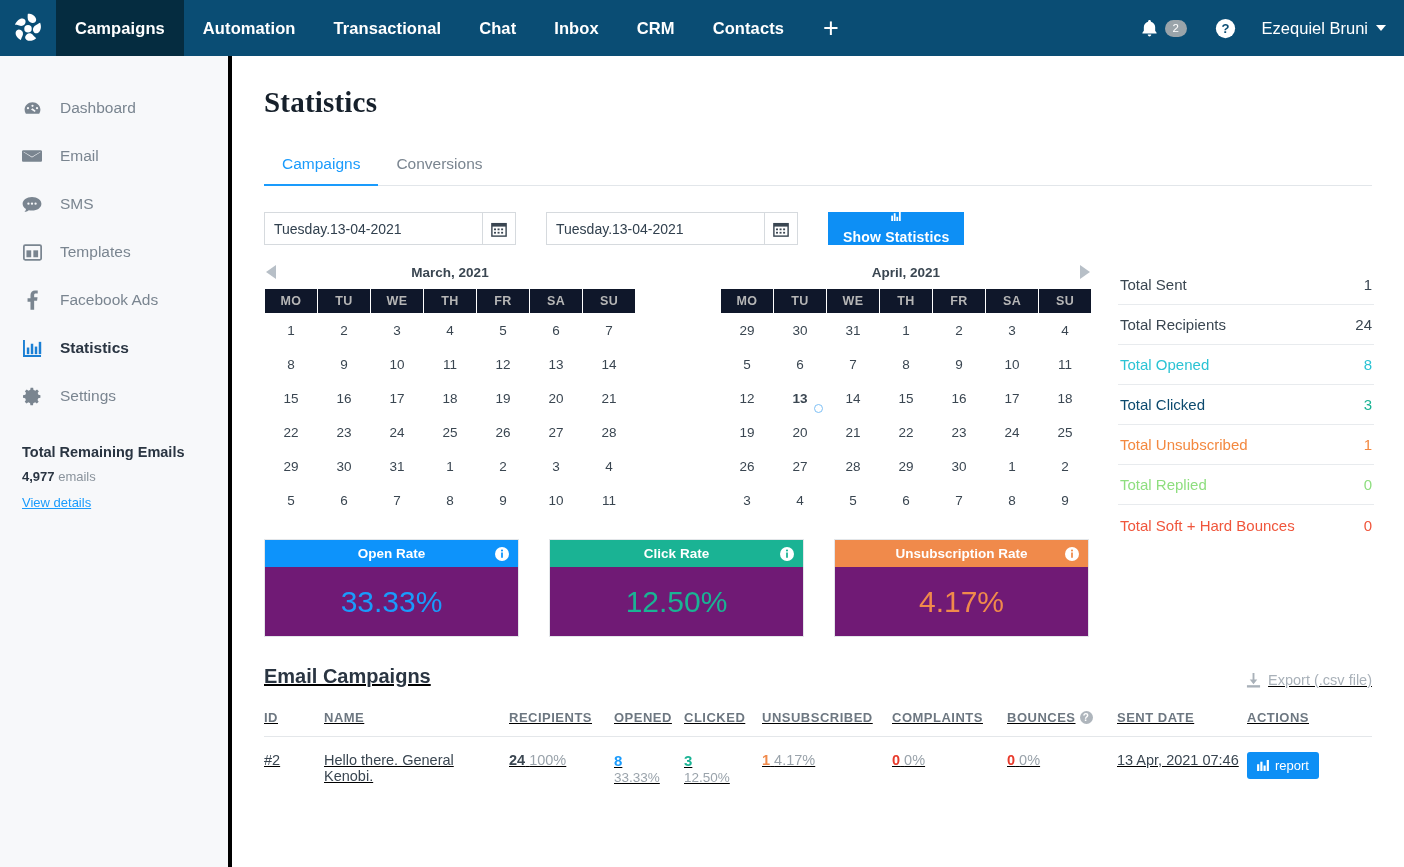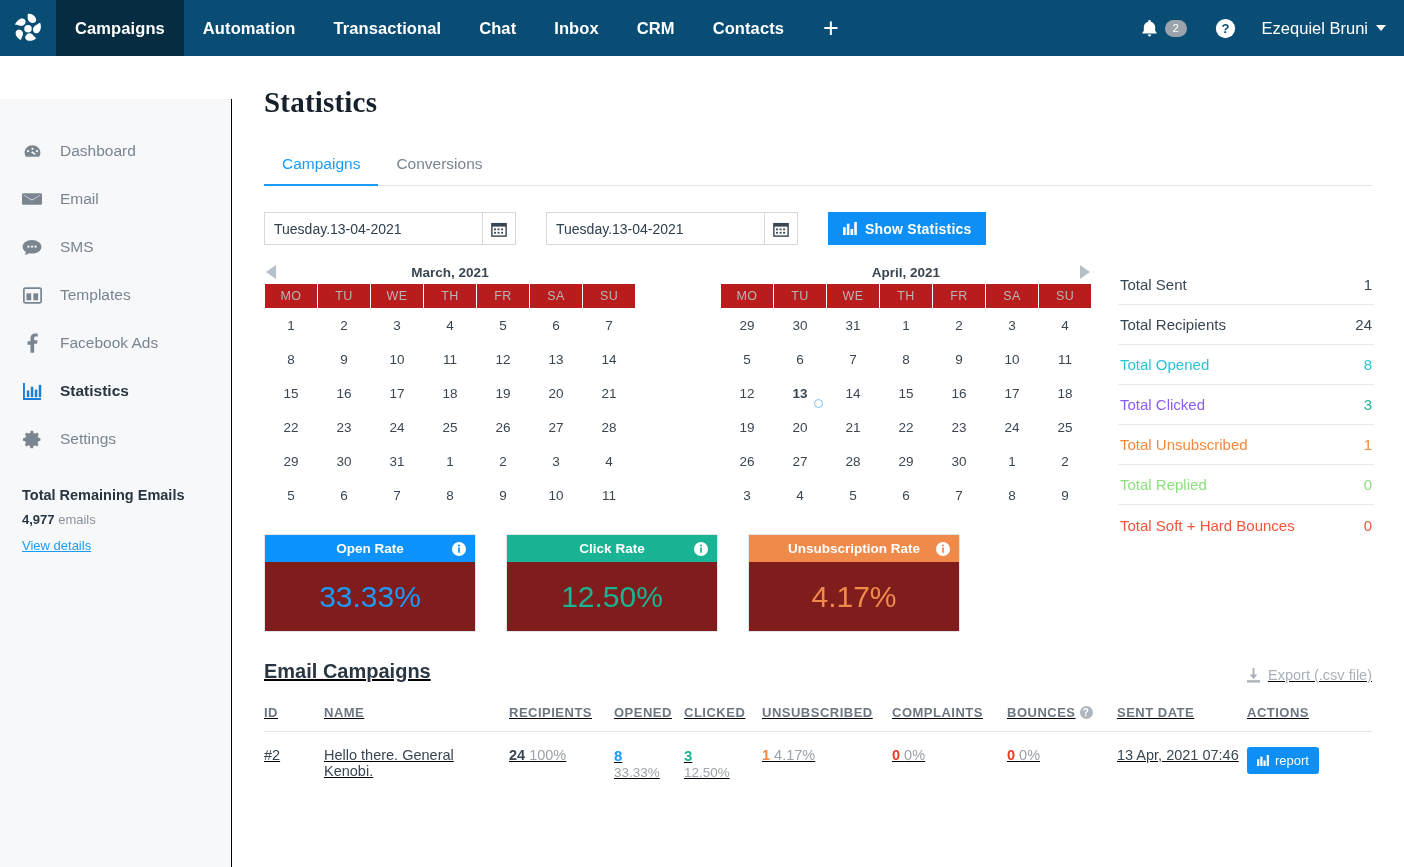--- a/index.html
+++ b/index.html
@@ -62,23 +62,22 @@
     border-top: 6px solid #fff; display: inline-block;
   }
 
   
   .body-wrap { display: flex; height: 811px; }
 
   
   .sidebar {
     width: 232px; flex: 0 0 232px;
     background: #f7f8fa;
-    border-right: 1px solid #000000;
+    border-right: 4px solid #000000;
     padding-top: 28px;
-    margin-top: 43px;
   }
   .side-item {
     display: flex; align-items: center;
     height: 48px; padding-left: 22px; gap: 18px;
     color: #7a8590; font-size: 15.5px; cursor: pointer;
   }
   .side-item.active { color: #2a3542; font-weight: bold; }
   .side-ico { width: 20px; height: 20px; display: flex; align-items:center; justify-content:center; flex:0 0 20px;}
   .side-ico svg { display:block; }
   .side-block { padding: 24px 22px 0 22px; }
@@ -116,42 +115,43 @@
   }
   .cal-btn {
     width: 34px; height: 33px; border: 1px solid #d6dade; background: #fff;
     display: flex; align-items: center; justify-content: center; cursor: pointer;
   }
   .show-btn {
     background: #0d8ff5; color: #fff; border: none; height: 33px;
     padding: 0 15px; font-size: 14px; font-weight: bold; cursor: pointer;
     display: flex; align-items: center; gap: 8px; letter-spacing:.2px;
     font-family: "Liberation Sans", sans-serif;
+    flex-direction: column;
   }
 
   
   .lower { display: flex; gap: 26px; margin-top: 16px; }
   .left-col { width: 828px; flex: 0 0 828px; }
 
   
   .cals { display: flex; gap: 84px; }
   .cal { width: 372px; }
   .cal-head {
     display: flex; align-items: center; justify-content: center;
-    height: 22px; position: relative; 
+    height: 22px; position: relative; margin-bottom: 5px;
   }
   .cal-head-title { font-size: 13.5px; font-weight: bold; color: #3a4651; }
   .arrow-l, .arrow-r {
     position: absolute; width: 0; height: 0; cursor: pointer;
   }
   .arrow-l { left: 2px; border-top: 7px solid transparent; border-bottom: 7px solid transparent; border-right: 10px solid #b7bfc7; }
   .arrow-r { right: 2px; border-top: 7px solid transparent; border-bottom: 7px solid transparent; border-left: 10px solid #b7bfc7; }
   table.cal-table { border-collapse: collapse; width: 372px; table-layout: fixed; }
   table.cal-table th {
-    background: #b91c1c; color: #b6b6b6; font-size: 12.5px; font-weight: normal;
+    background: #0f172a; color: #b6b6b6; font-size: 12.5px; font-weight: bold;
     height: 25px; border: 1px solid #ffffff; letter-spacing: .4px;
   }
   table.cal-table td {
     height: 34px; text-align: center; font-size: 13.5px; color: #3a4651;
     border: 1px solid #ffffff; background: #ffffff;
   }
   td.in { background: #d9e7f2; }
   td.dim { color: #c9cfd4; }
   td.inactive { background: #ffffff; color: #c9cfd4; }
   td.sel { background: #2196f3; color: #ffffff; font-weight: bold; position: relative; }
@@ -164,21 +164,21 @@
   .totals { width: 256px; flex: 0 0 256px; margin-top: 4px; }
   .total-row {
     display: flex; justify-content: space-between; align-items: center;
     height: 40px; border-bottom: 1px solid #e8ebee; font-size: 15px;
     padding: 0 2px;
   }
   .total-row:last-child { border-bottom: none; }
 
   
   .rates { display: flex; gap: 30px; margin-top: 21px; }
-  .rate-card { width: 212px; border: 1px solid #e3e6e9; background: #7f1d1d; }
+  .rate-card { width: 255px; border: 1px solid #e3e6e9; background: #701a75; }
   .rate-head {
     height: 27px; display: flex; align-items: center; justify-content: center;
     color: #fff; font-size: 13.5px; font-weight: bold; position: relative;
   }
   .rate-info {
     position: absolute; right: 9px; top: 50%; transform: translateY(-50%);
     width: 14px; height: 14px; cursor: pointer;
   }
   .rate-val {
     height: 69px; display: flex; align-items: center; justify-content: center;
@@ -607,21 +607,21 @@
         </div>
         <div class="total-row">
           <span style="color: rgb(58, 70, 81);">Total Recipients</span>
           <span style="color: rgb(58, 70, 81);">24</span>
         </div>
         <div class="total-row">
           <span style="color: rgb(43, 195, 212);">Total Opened</span>
           <span style="color: rgb(43, 195, 212);">8</span>
         </div>
         <div class="total-row">
-          <span style="color: #8b5cf6;">Total Clicked</span>
+          <span style="color: #0c4a6e;">Total Clicked</span>
           <span style="color: rgb(26, 179, 148);">3</span>
         </div>
         <div class="total-row">
           <span style="color: rgb(243, 136, 63);">Total Unsubscribed</span>
           <span style="color: rgb(243, 136, 63);">1</span>
         </div>
         <div class="total-row">
           <span style="color: rgb(142, 222, 127);">Total Replied</span>
           <span style="color: rgb(142, 222, 127);">0</span>
         </div>

